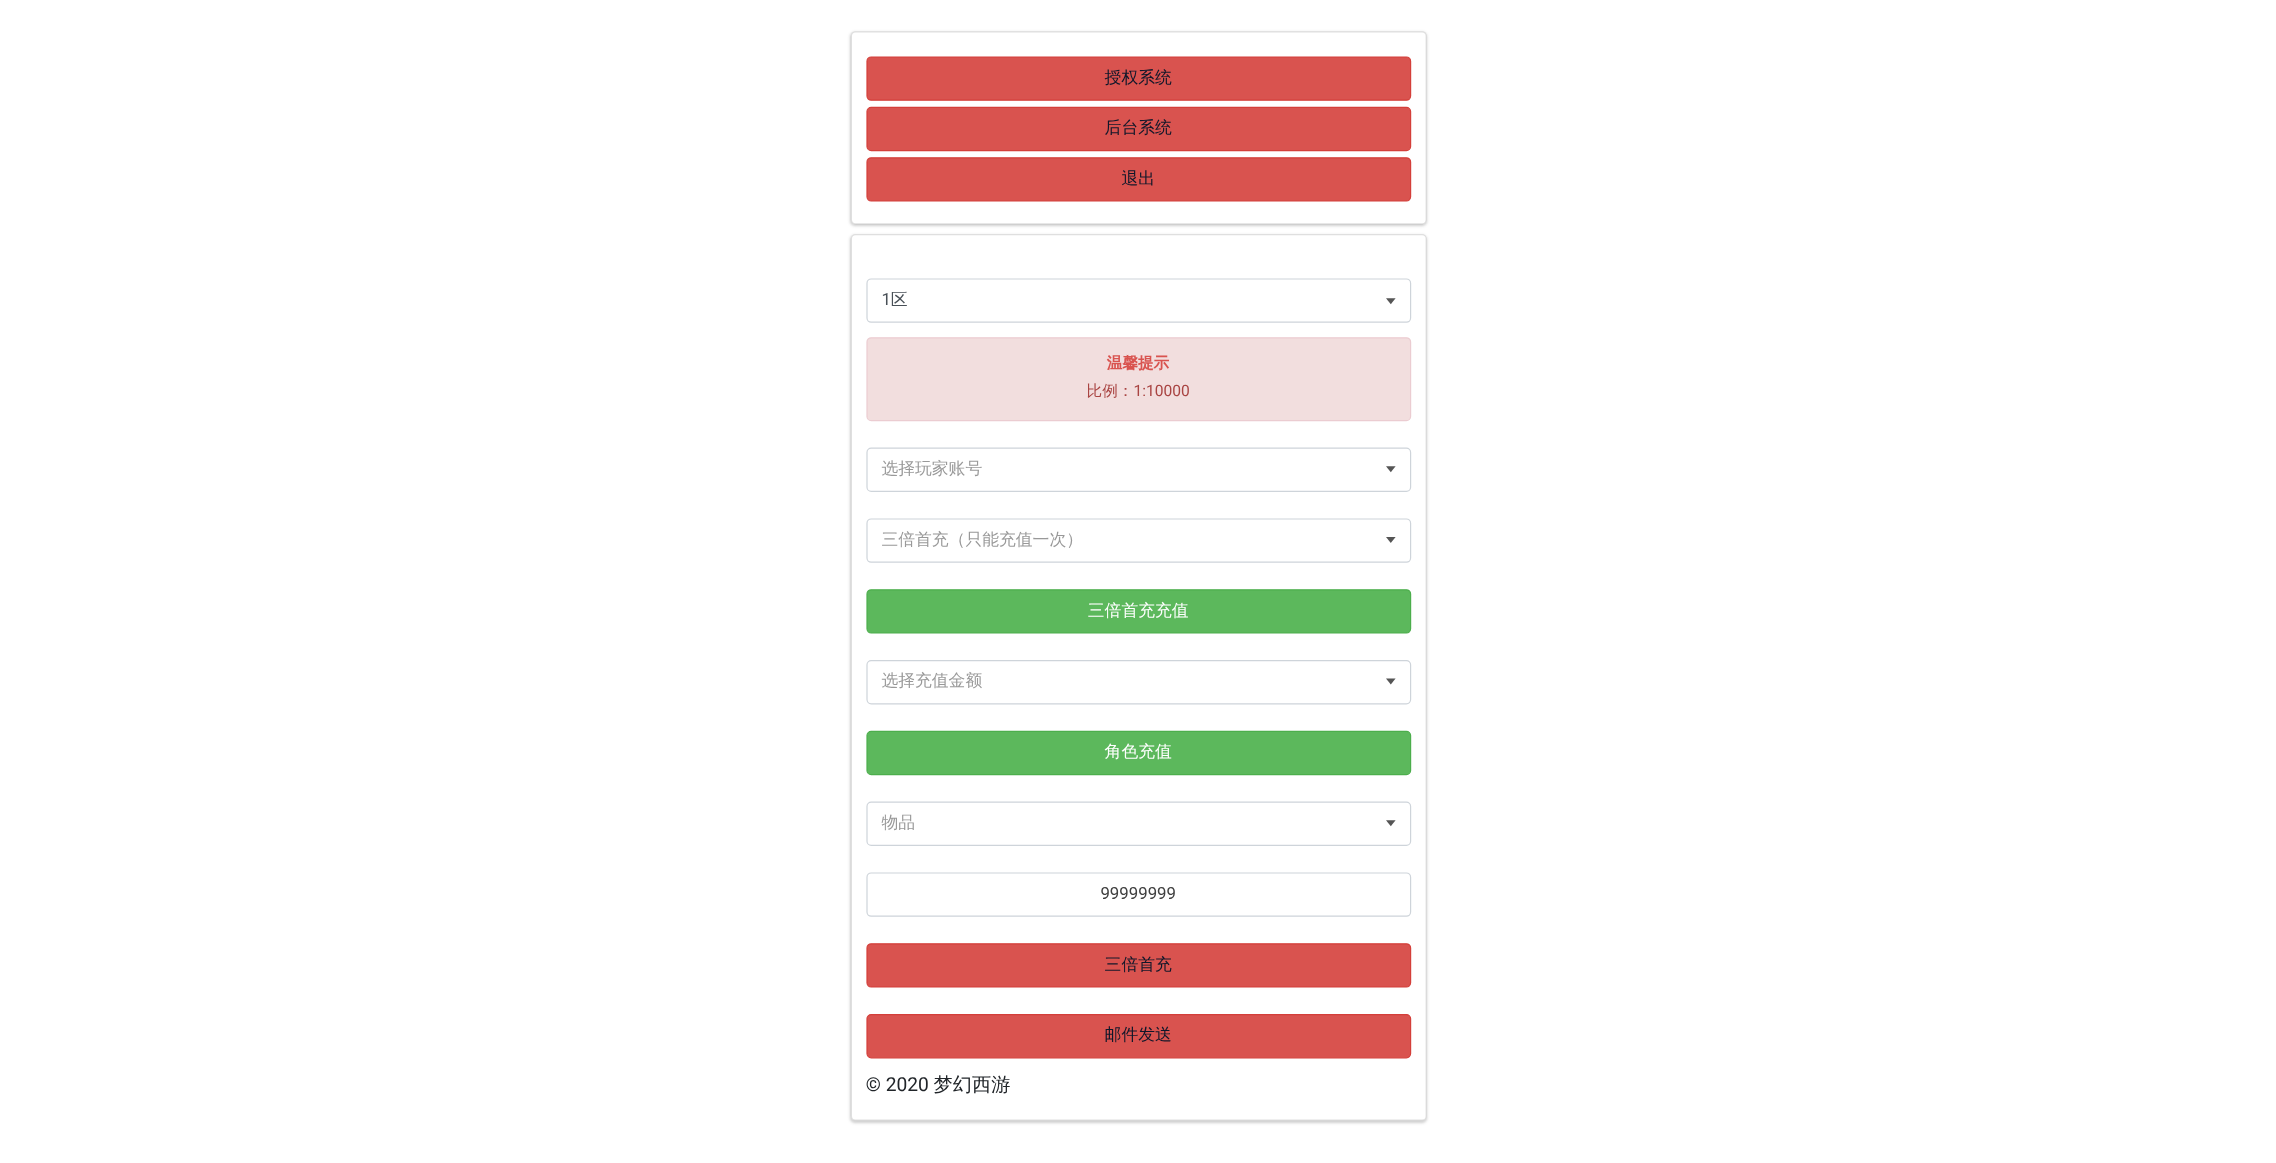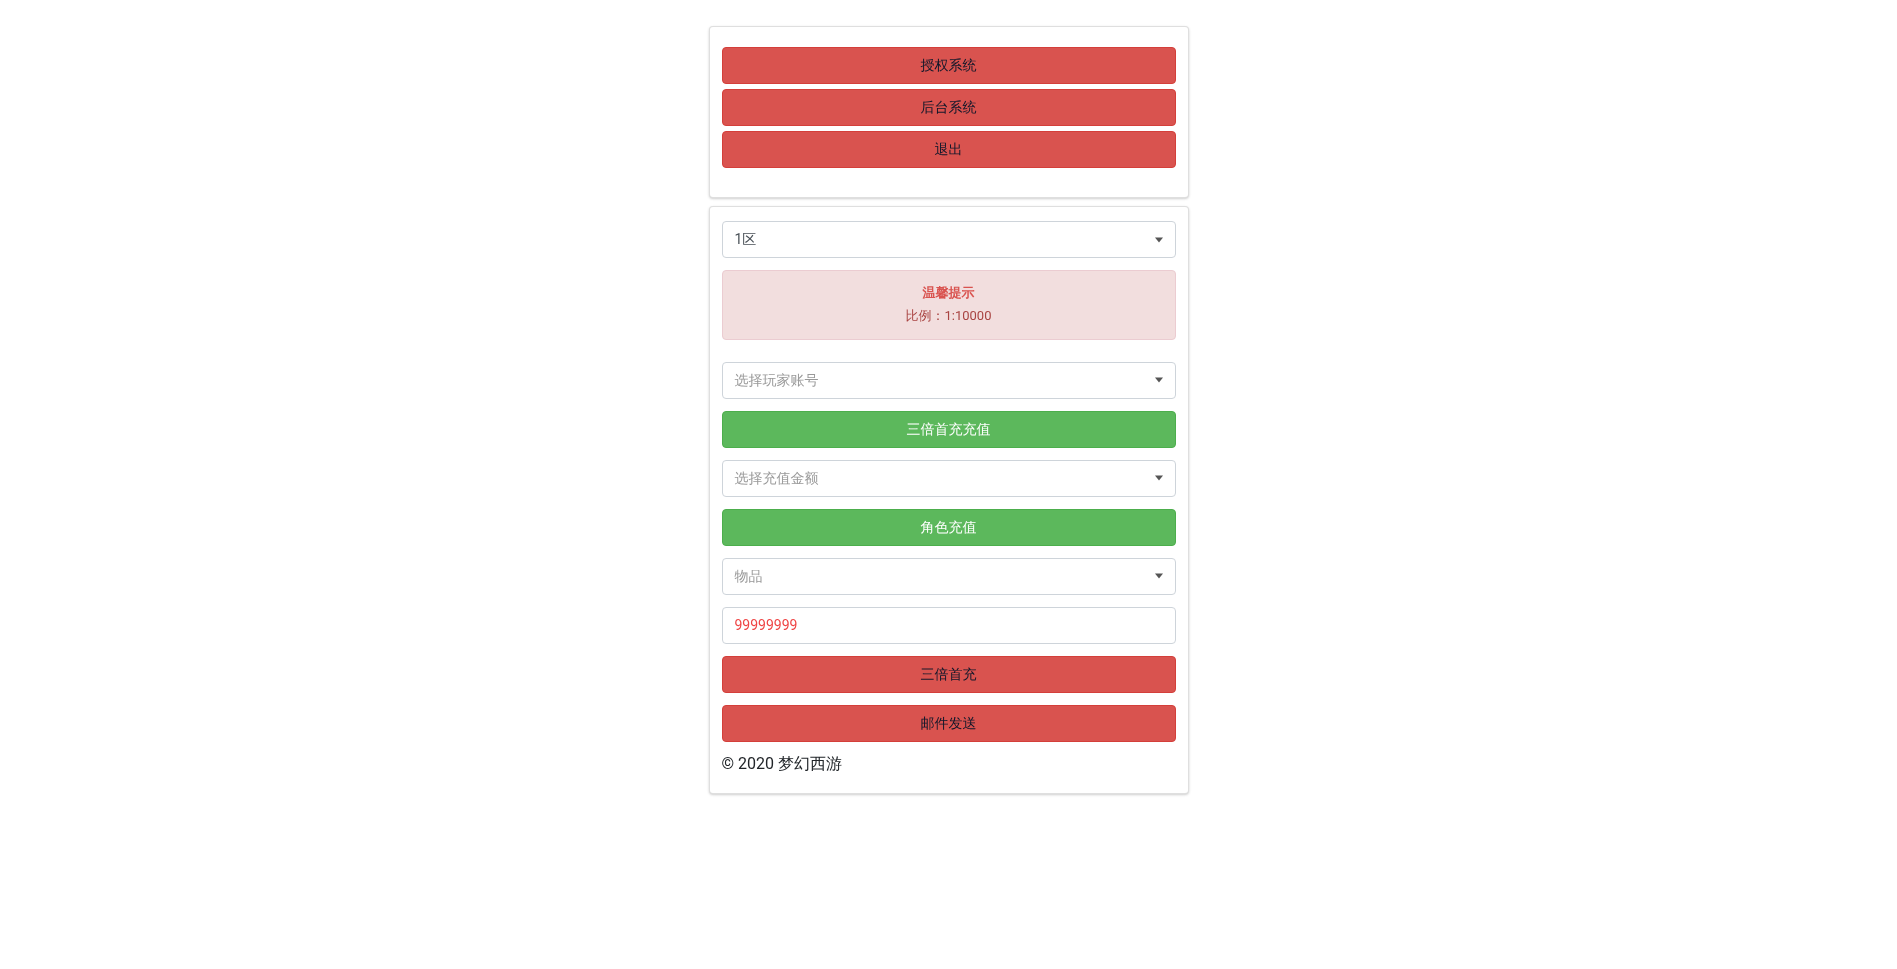--- a/index.html
+++ b/index.html
@@ -58,21 +58,21 @@
 }
 .btn-success {
   background: #5cb85c;
   border-color: #4cae4c;
   color: #fff;
 }
 .nav-btn {
   margin-bottom: 5px;
 }
 .nav-btn:last-child {
-  margin-bottom: 15px;
+  margin-bottom: 4px;
 }
 .form-control, .form-select {
   display: block;
   width: 100%;
   padding: 7px 12px;
   font-size: 14px;
   line-height: 1.5;
   color: #495057;
   background: #fff;
   border: 1px solid #ced4da;
@@ -93,20 +93,21 @@
   height: 0;
   border-left: 4px solid transparent;
   border-right: 4px solid transparent;
   border-top: 5px solid #555;
 }
 .form-select.placeholder {
   color: #999;
 }
 .form-group {
   margin-bottom: 12px;
+  margin-top: 22px;
 }
 .alert {
   background: #f2dede;
   border: 1px solid #ebccd1;
   border-radius: 4px;
   padding: 12px 14px;
   margin-bottom: 22px;
   color: #a94442;
   font-size: 13px;
   line-height: 1.6;
@@ -119,21 +120,22 @@
 }
 .main-card .card-body {
   padding: 14px 12px 10px 12px;
 }
 .footer-text {
   font-size: 16px;
   color: #212529;
   padding: 4px 0 8px 0;
 }
 .input-number {
-  color: #ef4444;
+  color: #404040;
+  text-align: center;
 }
 </style>
 </head>
 <body>
 
 <div class="container">
 
   <div class="card nav-card">
     <div class="card-body">
       <button class="btn btn-danger nav-btn">授权系统</button>
@@ -157,20 +159,26 @@
         <div>比例：1:10000</div>
       </div>
 
       <div class="form-group">
         <div class="form-select placeholder">
           <span>选择玩家账号</span>
           <span class="caret"></span>
         </div>
       </div>
 
+      <div class="form-group">
+        <div class="form-select placeholder">
+          <span>三倍首充（只能充值一次）</span>
+          <span class="caret"></span>
+        </div>
+      </div>
 
       <div class="form-group">
         <button class="btn btn-success">三倍首充充值</button>
       </div>
 
       <div class="form-group">
         <div class="form-select placeholder">
           <span>选择充值金额</span>
           <span class="caret"></span>
         </div>

